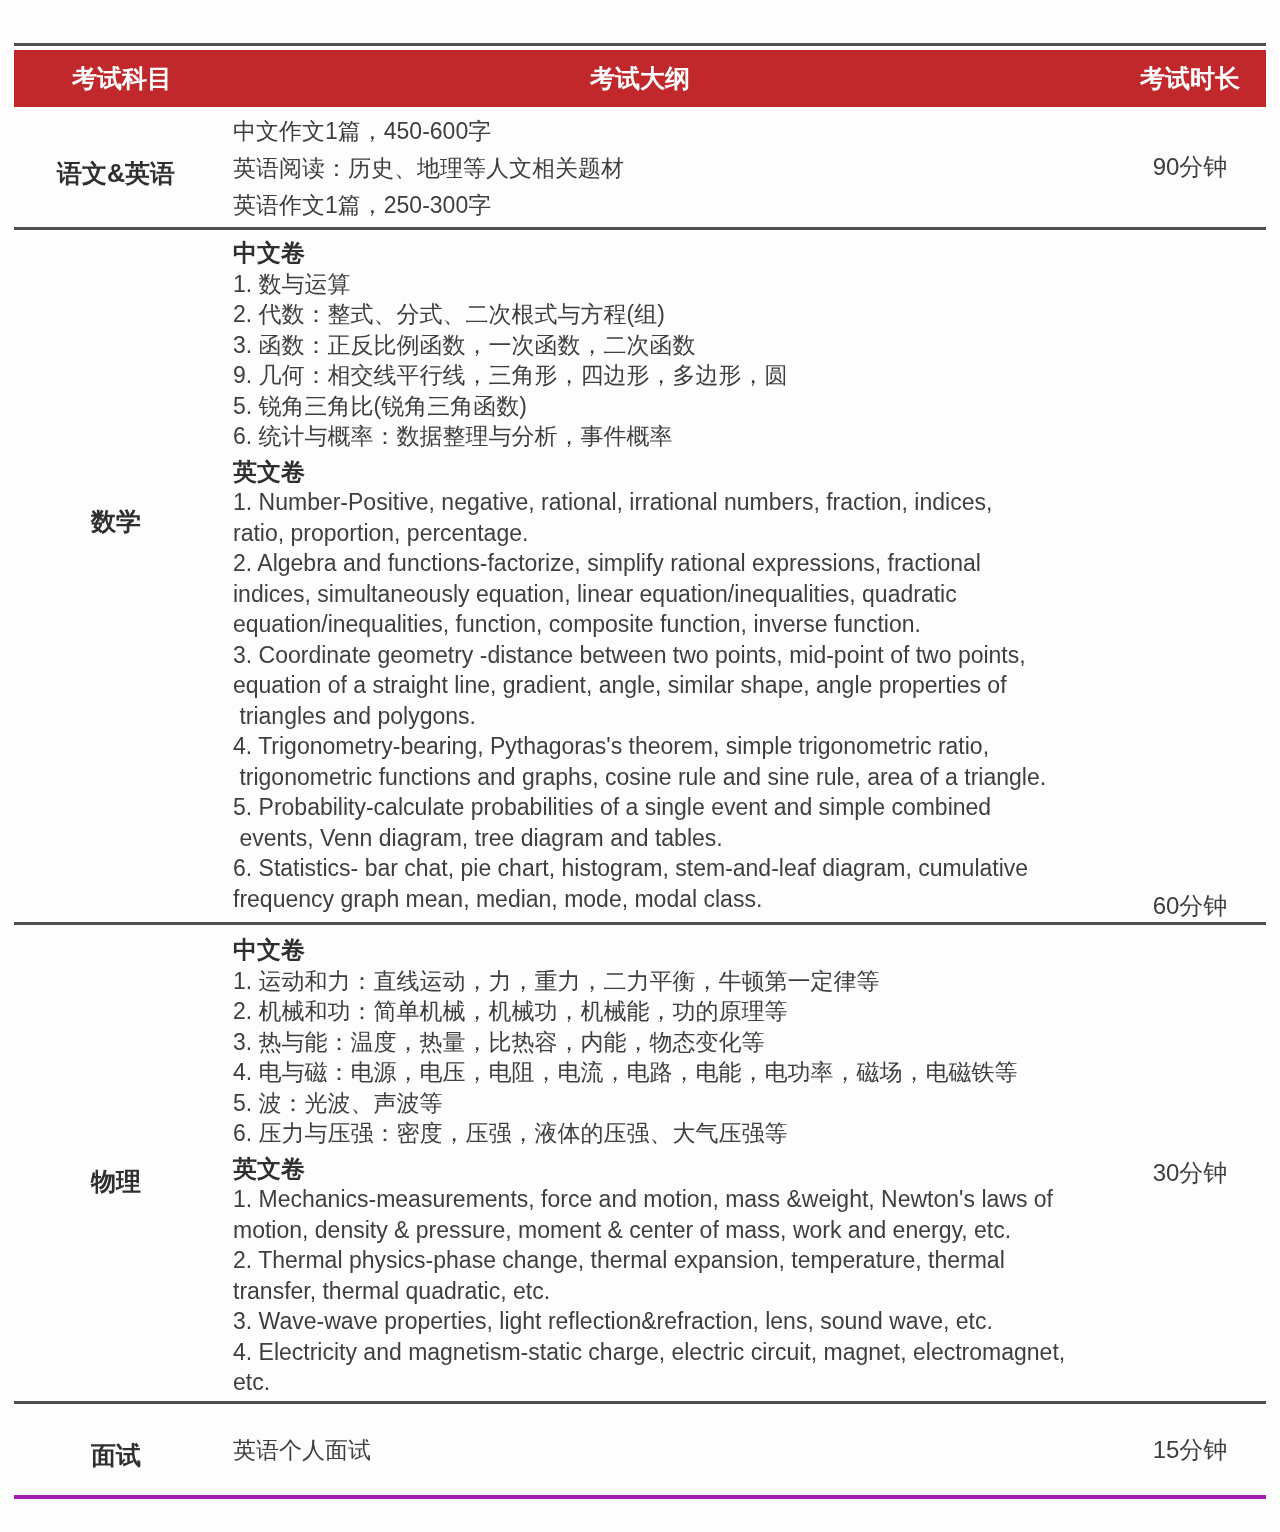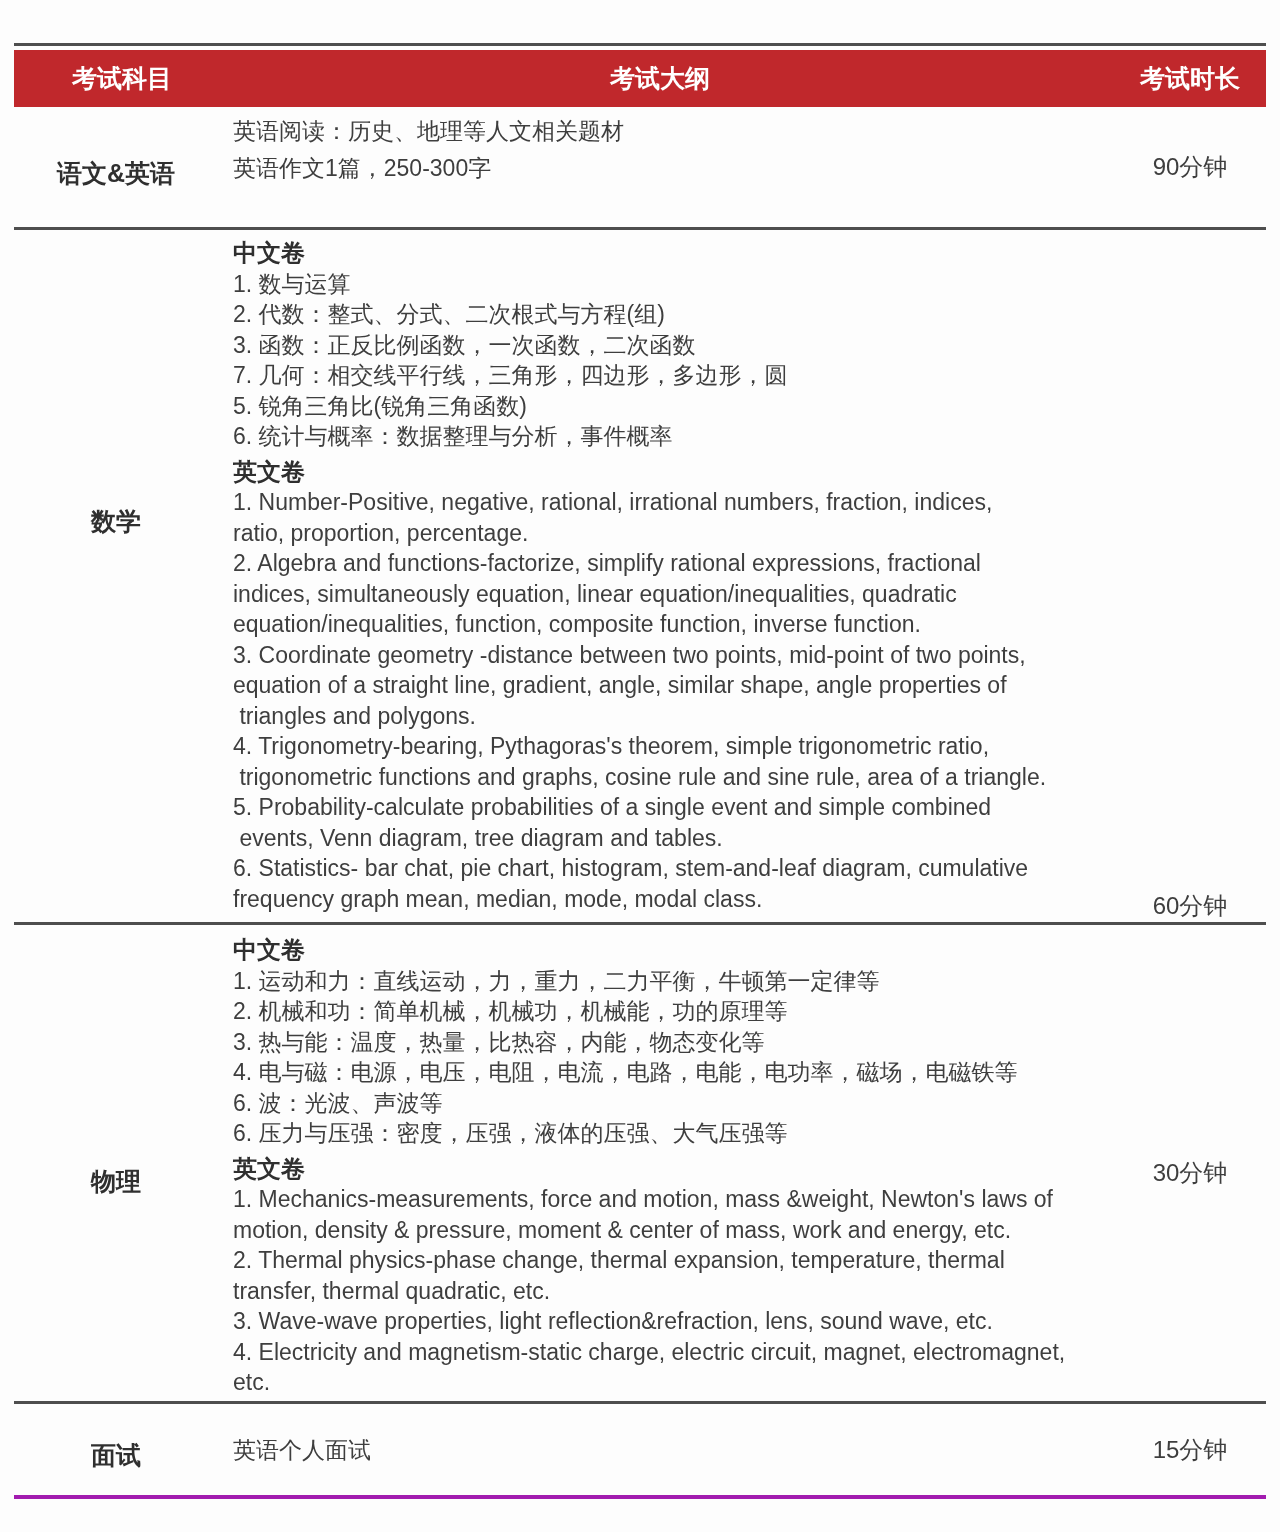--- a/index.html
+++ b/index.html
@@ -32,21 +32,20 @@
     font-weight:700;
     font-size:25px;
     line-height:57px;
     text-align:center;
   }
   .h-col1{width:216px;}
   .h-col2{
     position:absolute;
     left:50%;
     transform:translateX(-50%);
-    margin-left:20px;
   }
   .h-col3{
     position:absolute;
     right:0;
     width:152px;
   }
   
   .row{
     display:flex;
     border-bottom:3px solid var(--divider,#4e4e4e);
@@ -130,40 +129,41 @@
     <div class="hcell h-col3">考试时长</div>
   </div>
 
   <div id="rows-container">
   <div class="row row-r0">
     <div class="col1">
       <span class="subject">语文&amp;英语</span>
     </div>
     <div class="col2">
           <div class="sec">
+            <div class="line">中文作文1篇，450-600字</div>
             <div class="line">英语阅读：历史、地理等人文相关题材</div>
             <div class="line">英语作文1篇，250-300字</div>
           </div>
         </div>
     <div class="col3">
       <span class="duration">90分钟</span>
     </div>
   </div>
 
   <div class="row row-r1">
     <div class="col1">
       <span class="subject">数学</span>
     </div>
     <div class="col2">
           <div class="sec">
             <div class="sec-title">中文卷</div>
             <div class="line">1. 数与运算</div>
             <div class="line">2. 代数：整式、分式、二次根式与方程(组)</div>
             <div class="line">3. 函数：正反比例函数，一次函数，二次函数</div>
-            <div class="line">7. 几何：相交线平行线，三角形，四边形，多边形，圆</div>
+            <div class="line">9. 几何：相交线平行线，三角形，四边形，多边形，圆</div>
             <div class="line">5. 锐角三角比(锐角三角函数)</div>
             <div class="line">6. 统计与概率：数据整理与分析，事件概率</div>
           </div>
           <div class="sec">
             <div class="sec-title">英文卷</div>
             <div class="line">1. Number-Positive, negative, rational, irrational numbers, fraction, indices,</div>
             <div class="line">ratio, proportion, percentage.</div>
             <div class="line">2. Algebra and functions-factorize, simplify rational expressions, fractional</div>
             <div class="line">indices, simultaneously equation, linear equation/inequalities, quadratic</div>
             <div class="line">equation/inequalities, function, composite function, inverse function.</div>
@@ -187,21 +187,21 @@
     <div class="col1">
       <span class="subject">物理</span>
     </div>
     <div class="col2">
           <div class="sec">
             <div class="sec-title">中文卷</div>
             <div class="line">1. 运动和力：直线运动，力，重力，二力平衡，牛顿第一定律等</div>
             <div class="line">2. 机械和功：简单机械，机械功，机械能，功的原理等</div>
             <div class="line">3. 热与能：温度，热量，比热容，内能，物态变化等</div>
             <div class="line">4. 电与磁：电源，电压，电阻，电流，电路，电能，电功率，磁场，电磁铁等</div>
-            <div class="line">6. 波：光波、声波等</div>
+            <div class="line">5. 波：光波、声波等</div>
             <div class="line">6. 压力与压强：密度，压强，液体的压强、大气压强等</div>
           </div>
           <div class="sec">
             <div class="sec-title">英文卷</div>
             <div class="line">1. Mechanics-measurements, force and motion, mass &amp;weight, Newton's laws of</div>
             <div class="line">motion, density &amp; pressure, moment &amp; center of mass, work and energy, etc.</div>
             <div class="line">2. Thermal physics-phase change, thermal expansion, temperature, thermal</div>
             <div class="line">transfer, thermal quadratic, etc.</div>
             <div class="line">3. Wave-wave properties, light reflection&amp;refraction, lens, sound wave, etc.</div>
             <div class="line">4. Electricity and magnetism-static charge, electric circuit, magnet, electromagnet,</div>

